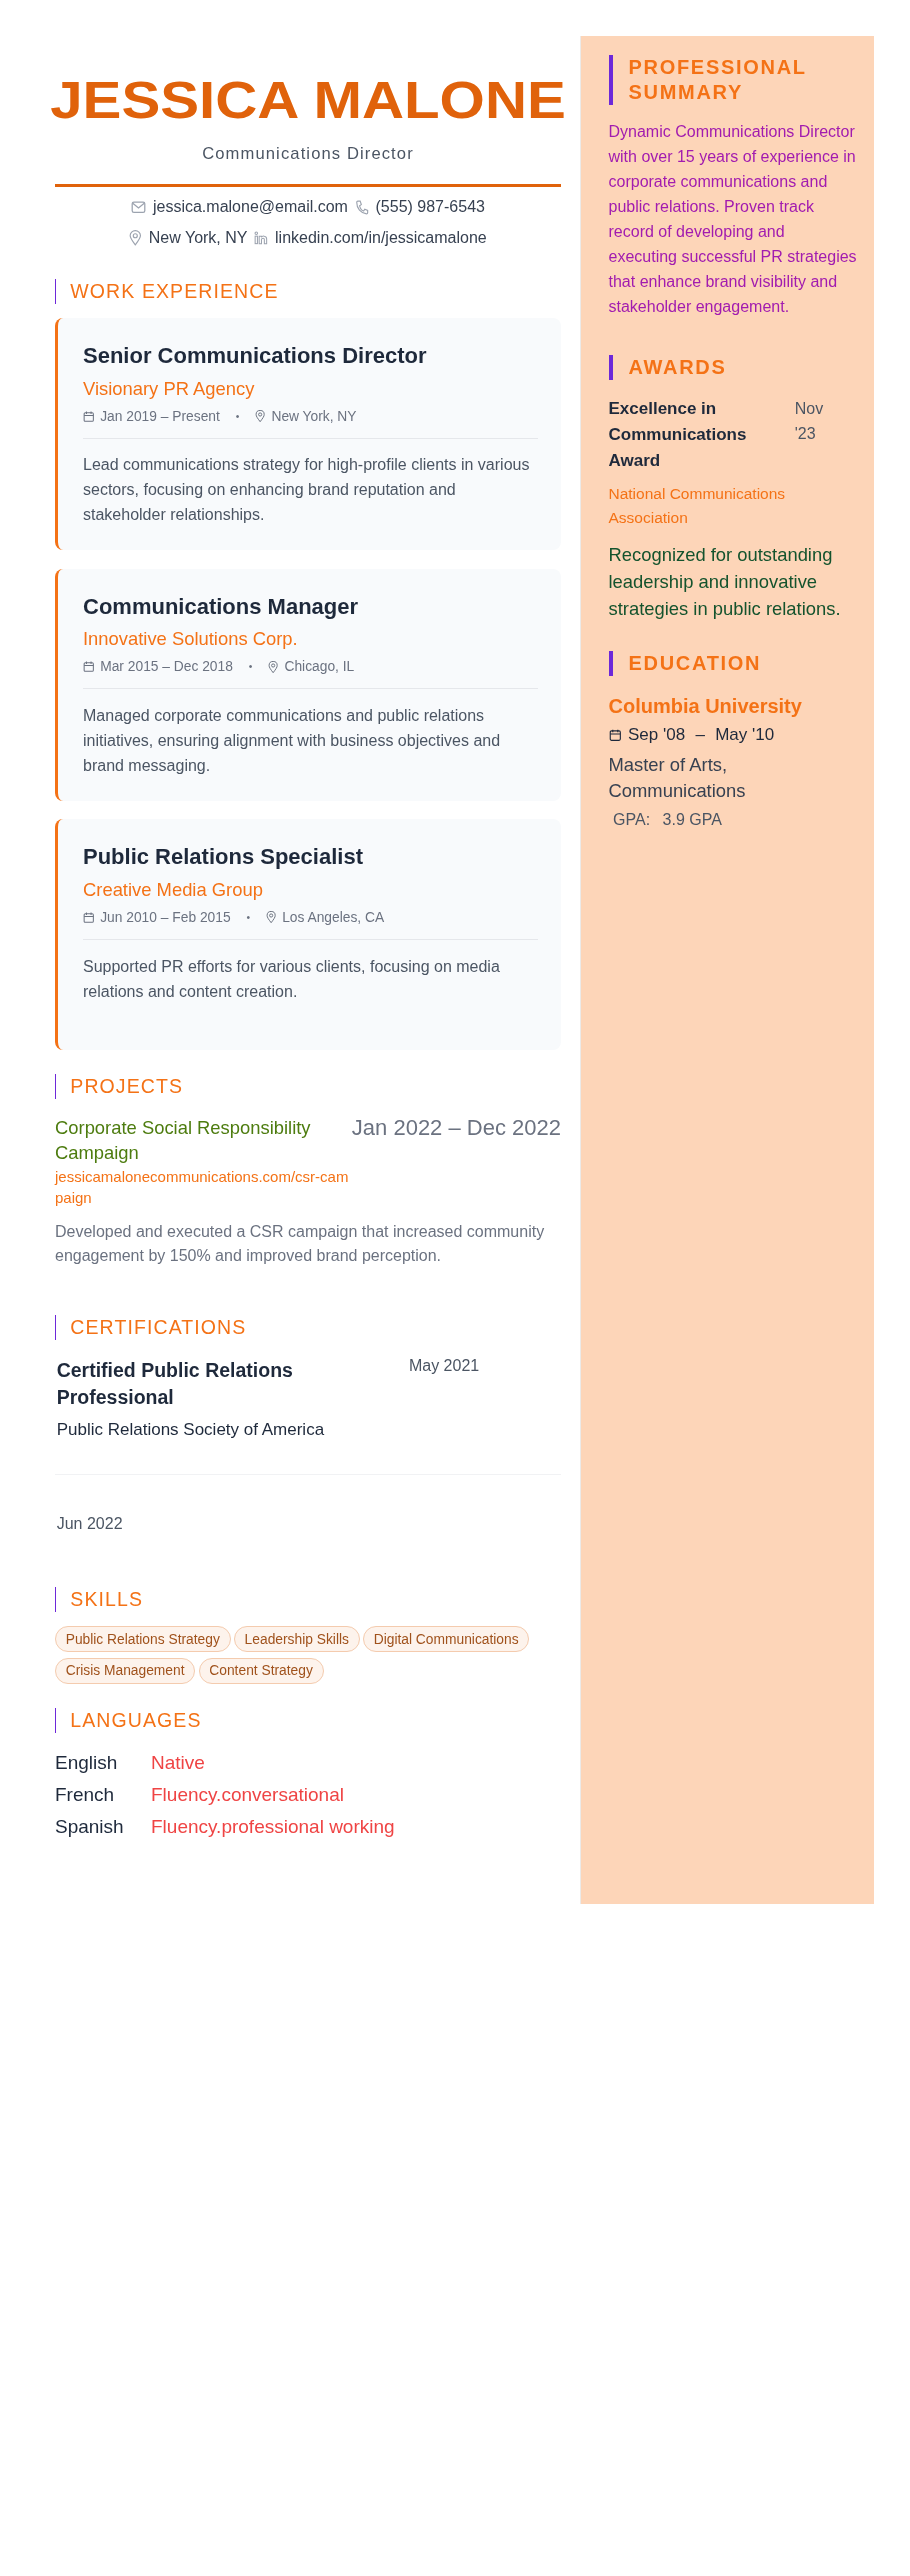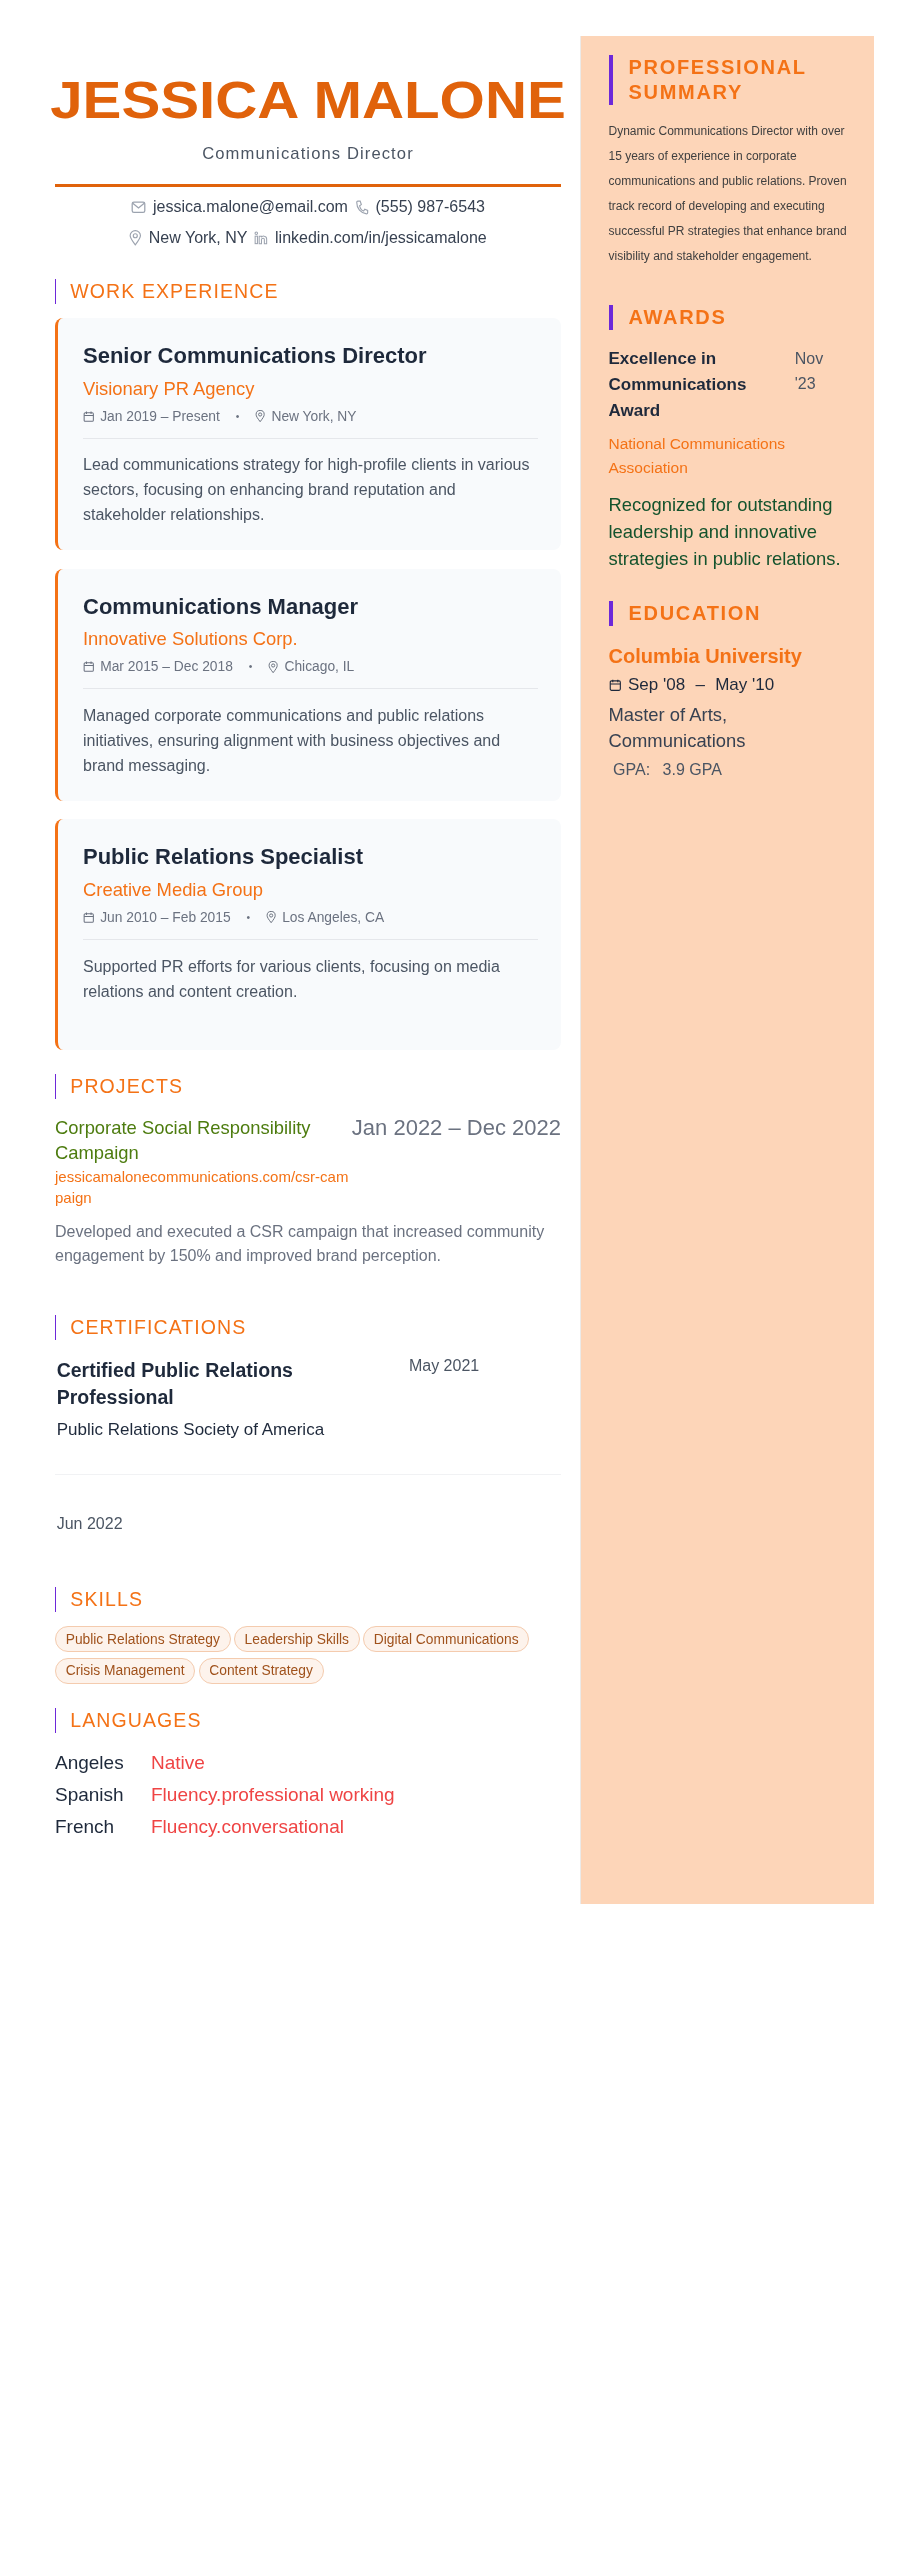--- a/index.html
+++ b/index.html
@@ -60,21 +60,21 @@
   .pill { display: inline-flex; align-items: center; height: 26px; padding: 0 9.7px; border-radius: 13.8px; background: #FDF3EC; border: 1.1px solid #F4CBAE; color: #A0521C; font-family: "Liberation Sans", sans-serif; font-size: 13.8px; }
 
   
   .languages-section { margin-top: 24px; }
   .lang-list { margin-top: 13.8px; }
   .lang-row { display: flex; font-family: "Liberation Sans", sans-serif; font-size: 19px; line-height: 32px; }
   .lang-name { width: 96px; color: #1e293b; }
   .lang-level { color: #ef4444; }
 
   
-  .summary-text { font-family: "Liberation Sans", sans-serif; font-size: 12px; line-height: 25px; color: #404040; margin-top: 13.8px; }
+  .summary-text { font-family: "Liberation Sans", sans-serif; font-size: 16px; line-height: 25px; color: #a21caf; margin-top: 13.8px; }
   .awards-section { margin-top: 36px; }
   .award-top { display: flex; justify-content: space-between; margin-top: 16px; }
   .award-title { font-family: "Liberation Sans", sans-serif; font-weight: 700; font-size: 17px; line-height: 26px; color: #1e293b; width: 189px; }
   .award-date { font-family: "Liberation Sans", sans-serif; font-size: 16px; line-height: 25px; color: #4b5563; width: 46px; margin-right: 17px; }
   .award-org { font-family: "Liberation Sans", sans-serif; font-size: 15.5px; line-height: 24px; color: #F47216; margin-top: 8px; }
   .award-desc { font-family: "Liberation Sans", sans-serif; font-size: 18.4px; line-height: 27px; color: #14532d; margin-top: 11.5px; }
   .edu-section { margin-top: 29px; }
   .school { font-family: "Liberation Sans", sans-serif; font-weight: 700; font-size: 20px; color: #F47216; margin-top: 17px; line-height: 26px; }
   .edu-dates { display: flex; align-items: center; gap: 6.9px; font-family: "Liberation Sans", sans-serif; font-size: 17px; color: #1e293b; margin-top: 5.7px; }
   .edu-dates .sep { margin: 0 3.4px; }
@@ -251,30 +251,30 @@
       <span class="pill">Digital Communications</span>
       <span class="pill">Crisis Management</span>
       <span class="pill">Content Strategy</span>
     </div>
   </section>
 
   <section class="languages-section">
     <h2 class="section-head">LANGUAGES</h2>
     <div class="lang-list">
       <div class="lang-row">
-        <span class="lang-name">Angeles</span>
+        <span class="lang-name">English</span>
         <span class="lang-level">Native</span>
+      </div>
+      <div class="lang-row">
+        <span class="lang-name">French</span>
+        <span class="lang-level">Fluency.conversational</span>
       </div>
       <div class="lang-row">
         <span class="lang-name">Spanish</span>
         <span class="lang-level">Fluency.professional working</span>
-      </div>
-      <div class="lang-row">
-        <span class="lang-name">French</span>
-        <span class="lang-level">Fluency.conversational</span>
       </div>
     </div>
   </section>
 </div>
 
 <aside class="sidebar">
   <section>
     <h2 class="section-head">PROFESSIONAL SUMMARY</h2>
     <p class="summary-text">Dynamic Communications Director with over 15 years of experience in corporate communications and public relations. Proven track record of developing and executing successful PR strategies that enhance brand visibility and stakeholder engagement.</p>
   </section>

